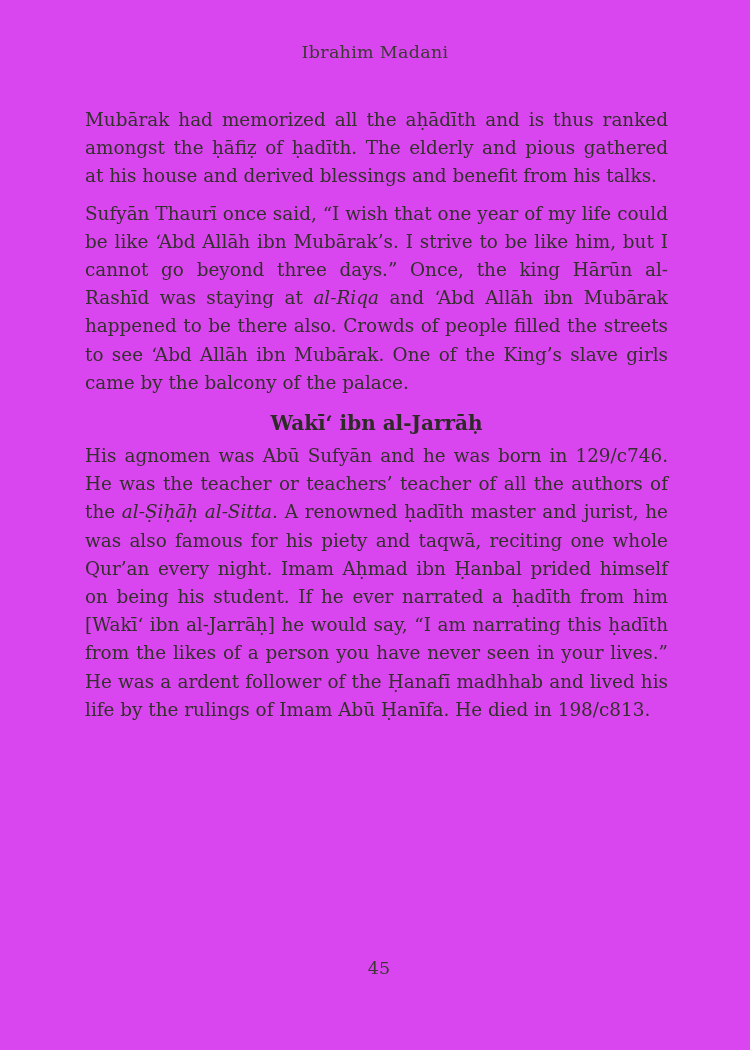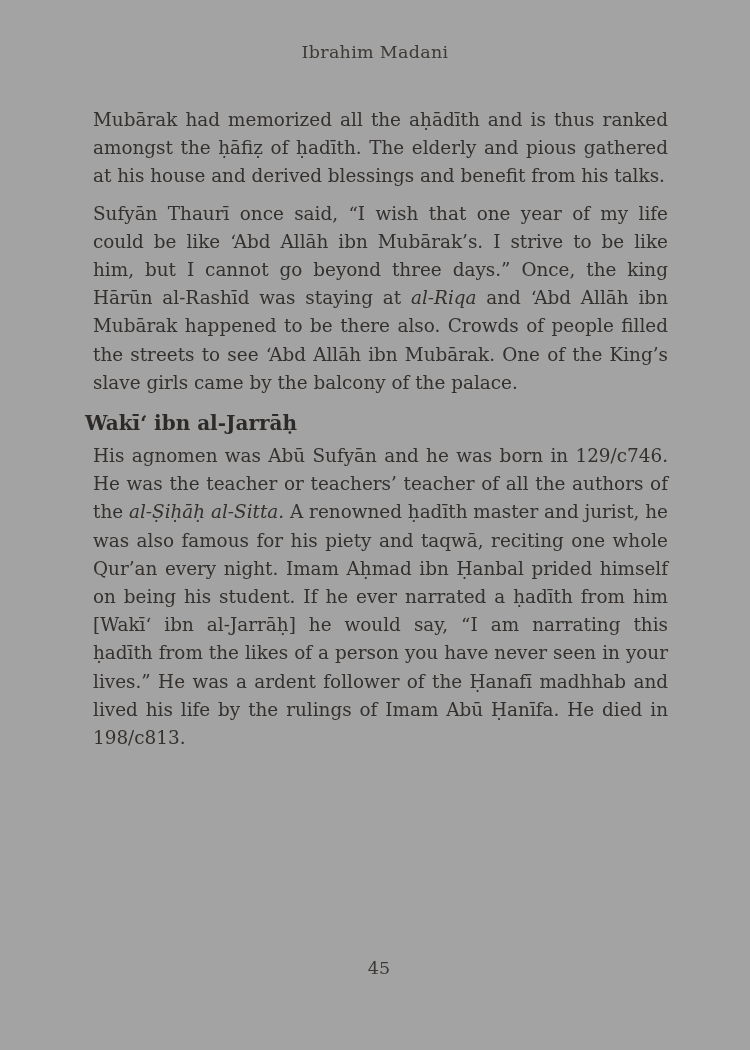--- a/index.html
+++ b/index.html
@@ -4,45 +4,45 @@
 <style>
   html, body { margin: 0; padding: 0; }
   body {
     font-family: "DejaVu Serif", "Liberation Serif", serif;
     background: #ffffff;
   }
   .page {
     position: relative;
     width: 750px;
     height: 1050px;
-    background: #a3a3a3;
+    background: #d946ef;
     color: #34302d;
     overflow: hidden;
   }
   .running-header {
     padding-top: 42px;
     text-align: center;
     font-size: 17.5px;
     letter-spacing: 0.3px;
     color: #3d3935;
   }
   .text-block {
     margin: 44px 82px 0 85px;
     font-size: 18.4px;
     line-height: 28.2px;
     text-align: justify;
   }
   .text-block p {
-    margin: 0 0 9px 8px;
+    margin: 0 0 9px 0;
   }
   .text-block em {
   }
   .section-heading {
     margin: 13px 0 6px 0;
-    text-align: left;
+    text-align: center;
     font-size: 20px;
     font-weight: bold;
     line-height: 26px;
     color: #2e2a27;
   }
   .page-number {
     position: absolute;
     top: 958px;
     left: 8px;
     right: 0;

